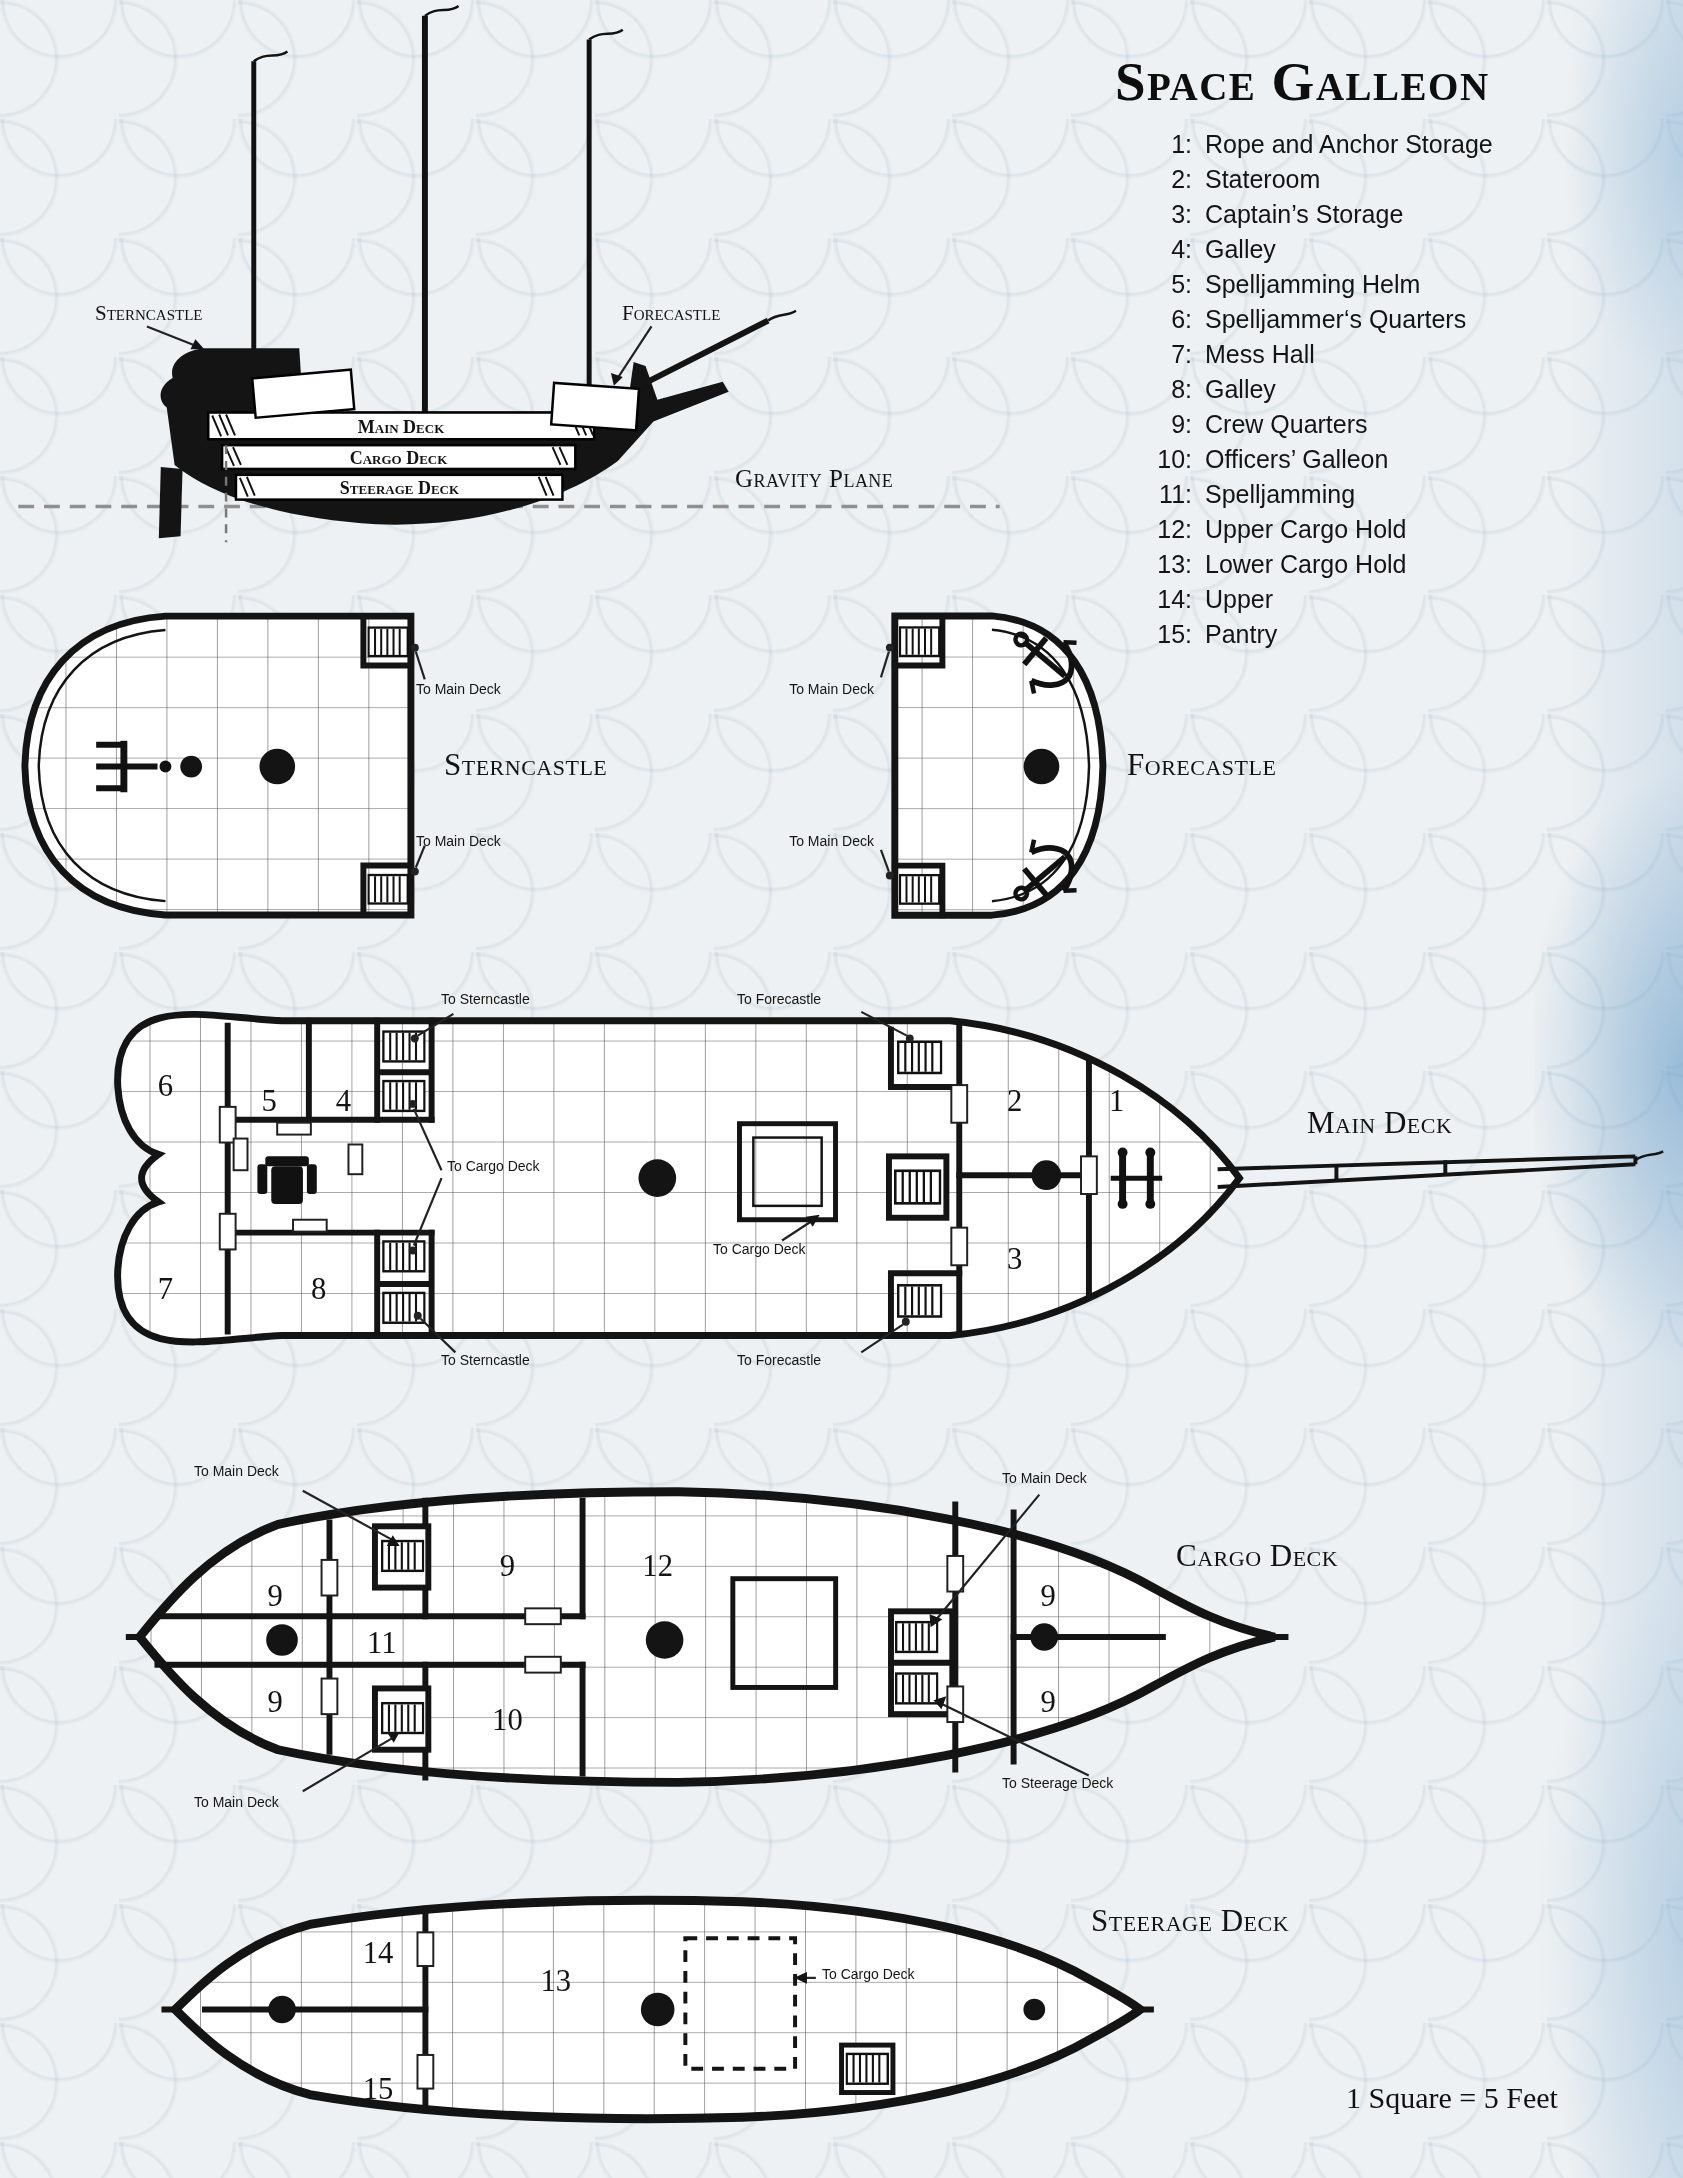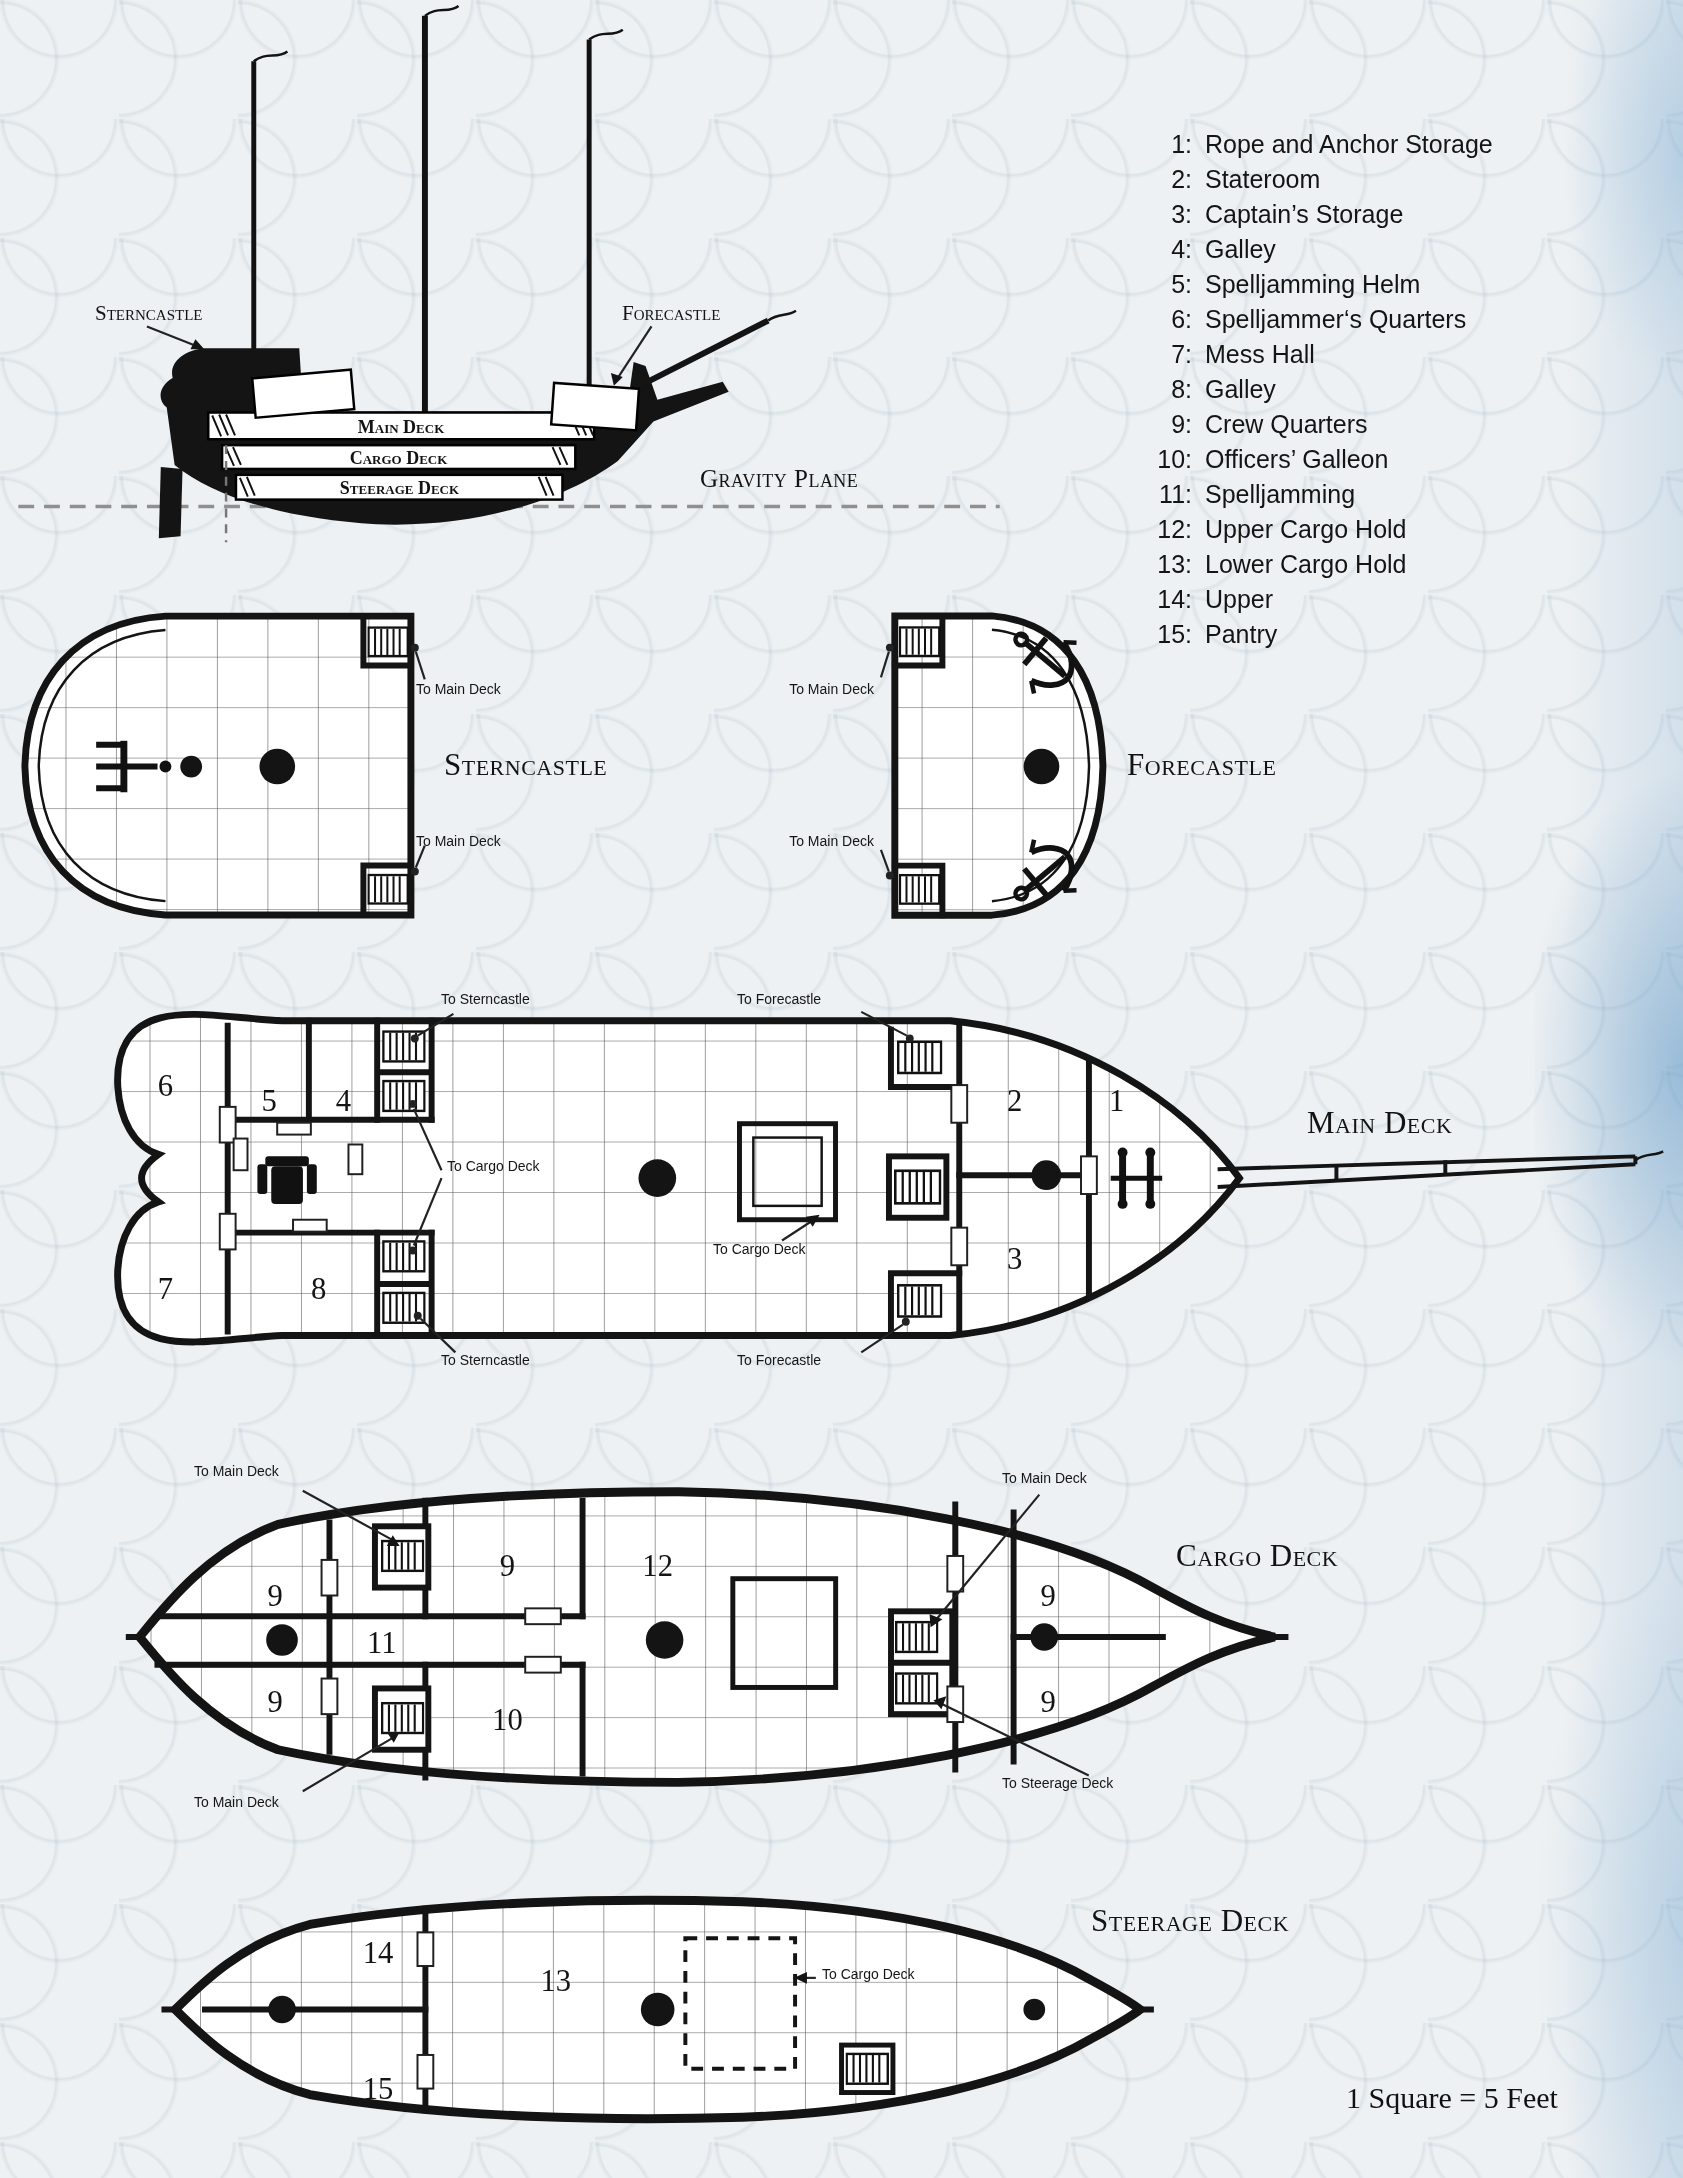--- a/index.html
+++ b/index.html
@@ -56,20 +56,21 @@
       <g id="anchor">
         <circle cx="0" cy="-30" r="5" fill="none" stroke="#111" stroke-width="4"></circle>
         <path d="M0,-25 V20" stroke="#111" stroke-width="5" fill="none"></path>
         <path d="M-15,-14 H15" stroke="#111" stroke-width="5" fill="none"></path>
         <path d="M-22,0 C-18,15 -8,23 0,23 C8,23 18,15 22,0" stroke="#111" stroke-width="5" fill="none"></path>
         <path d="M-22,0 l-7,9 M22,0 l7,9" stroke="#111" stroke-width="4" fill="none"></path>
       </g>
     </defs>
   </svg>
 
+  <div class="page-title">Space Galleon</div>
   <div class="legend">
     <div class="lrow">
         <span class="ln">1:</span>
         <span>Rope and Anchor Storage</span>
       </div>
     <div class="lrow">
         <span class="ln">2:</span>
         <span>Stateroom</span>
       </div>
     <div class="lrow">
@@ -156,21 +157,21 @@
       <polygon class="ahead" points="196,353 182,353 187,343"></polygon>
       <line class="leader" x1="648" y1="330" x2="614" y2="382"></line>
       <polygon class="ahead" points="610,390 607,377 619,381"></polygon>
     </g>
   </svg>
   <div class="sc profile-lab" style="left:95px;top:301px">Sterncastle</div>
   <div class="sc profile-lab" style="left:622px;top:301px">Forecastle</div>
   <div class="band-lab" style="left:208px;top:417px;width:386px">Main Deck</div>
   <div class="band-lab" style="left:222px;top:448px;width:353px">Cargo Deck</div>
   <div class="band-lab" style="left:236px;top:478px;width:327px">Steerage Deck</div>
-  <div class="sc gravity-lab" style="left:700px;top:465px">Gravity Plane</div>
+  <div class="sc gravity-lab" style="left:735px;top:465px">Gravity Plane</div>
 
   <svg class="abs" style="left:15px;top:606px" width="579" height="327" viewBox="0 0 585 330">
     <path d="M400,10 L152,10 C62,16 12,74 10,162 C12,250 62,306 152,312 L400,312 Z" fill="#fff"></path>
     <path d="M400,10 L152,10 C62,16 12,74 10,162 C12,250 62,306 152,312 L400,312 Z" fill="url(#grid)" stroke="#141414" stroke-width="7"></path>
     <path d="M152,24 C74,30 26,80 24,162 C26,244 74,292 152,298" fill="none" stroke="#141414" stroke-width="2.5"></path>
     <g class="wall">
       <path d="M352,10 V60 M352,60 H400 M352,312 V262 M352,262 H400"></path>
     </g>
     <use href="#stairs" x="356" y="16" width="42" height="40"></use>
     <use href="#stairs" x="356" y="266" width="42" height="40"></use>

